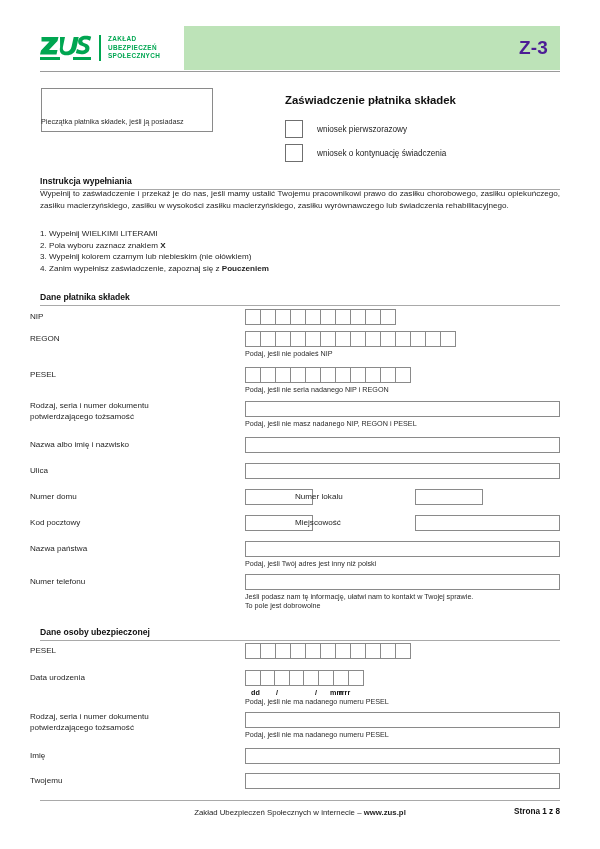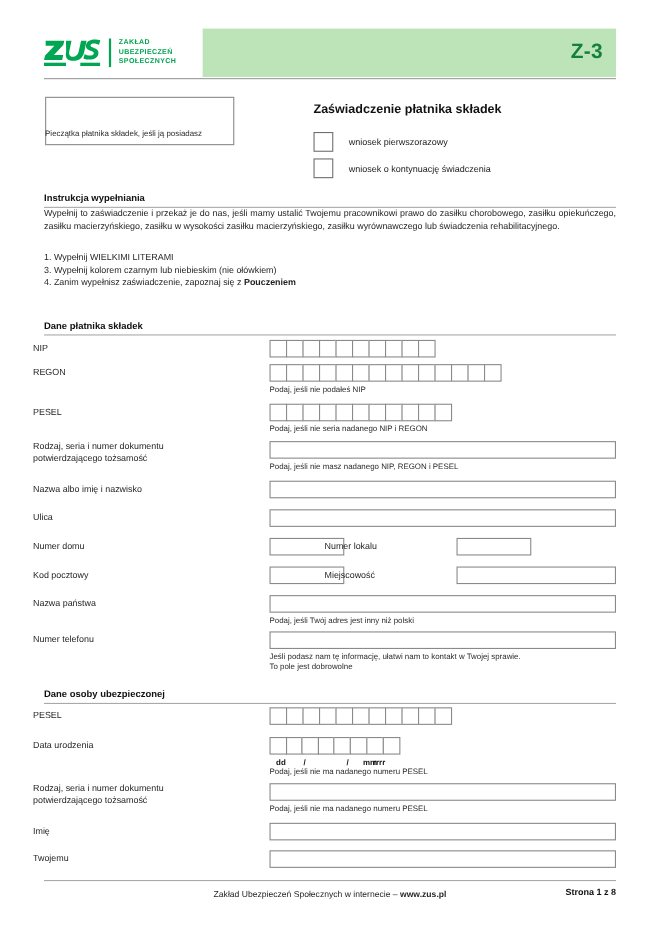--- a/index.html
+++ b/index.html
@@ -72,21 +72,21 @@
     background: #BDE3B8;
     z-index: 1;
   }
   .form-code {
     position: absolute;
     right: 12px;
     top: 50%;
     transform: translateY(-50%);
     font-size: 19px;
     font-weight: bold;
-    color: #15803d;
+    color: #4c1d95;
     letter-spacing: 0.2px;
     z-index: 2;
   }
   .header-rule {
     position: absolute;
     left: 40px;
     top: 71px;
     width: 520px;
     height: 1px;
     background: #9a9a9a;
@@ -327,20 +327,24 @@
   </div>
 
   <div class="intro">Wypełnij to zaświadczenie i przekaż je do nas, jeśli mamy ustalić Twojemu pracownikowi prawo do zasiłku chorobowego, zasiłku opiekuńczego, zasiłku macierzyńskiego, zasiłku w wysokości zasiłku macierzyńskiego, zasiłku wyrównawczego lub świadczenia rehabilitacyjnego.</div>
 
   <div class="steps">
     <div class="step">
       <span>1.</span>
       <span>Wypełnij WIELKIMI LITERAMI</span>
     </div>
     <div class="step">
+      <span>2.</span>
+      <span>Pola wyboru zaznacz znakiem </span><b>X</b>
+    </div>
+    <div class="step">
       <span>3.</span>
       <span>Wypełnij kolorem czarnym lub niebieskim (nie ołówkiem)</span>
     </div>
     <div class="step">
       <span>4.</span>
       <span>Zanim wypełnisz zaświadczenie, zapoznaj się z </span><b>Pouczeniem</b>
     </div>
   </div>
 
   <div class="section-head" style="top:286px;">

